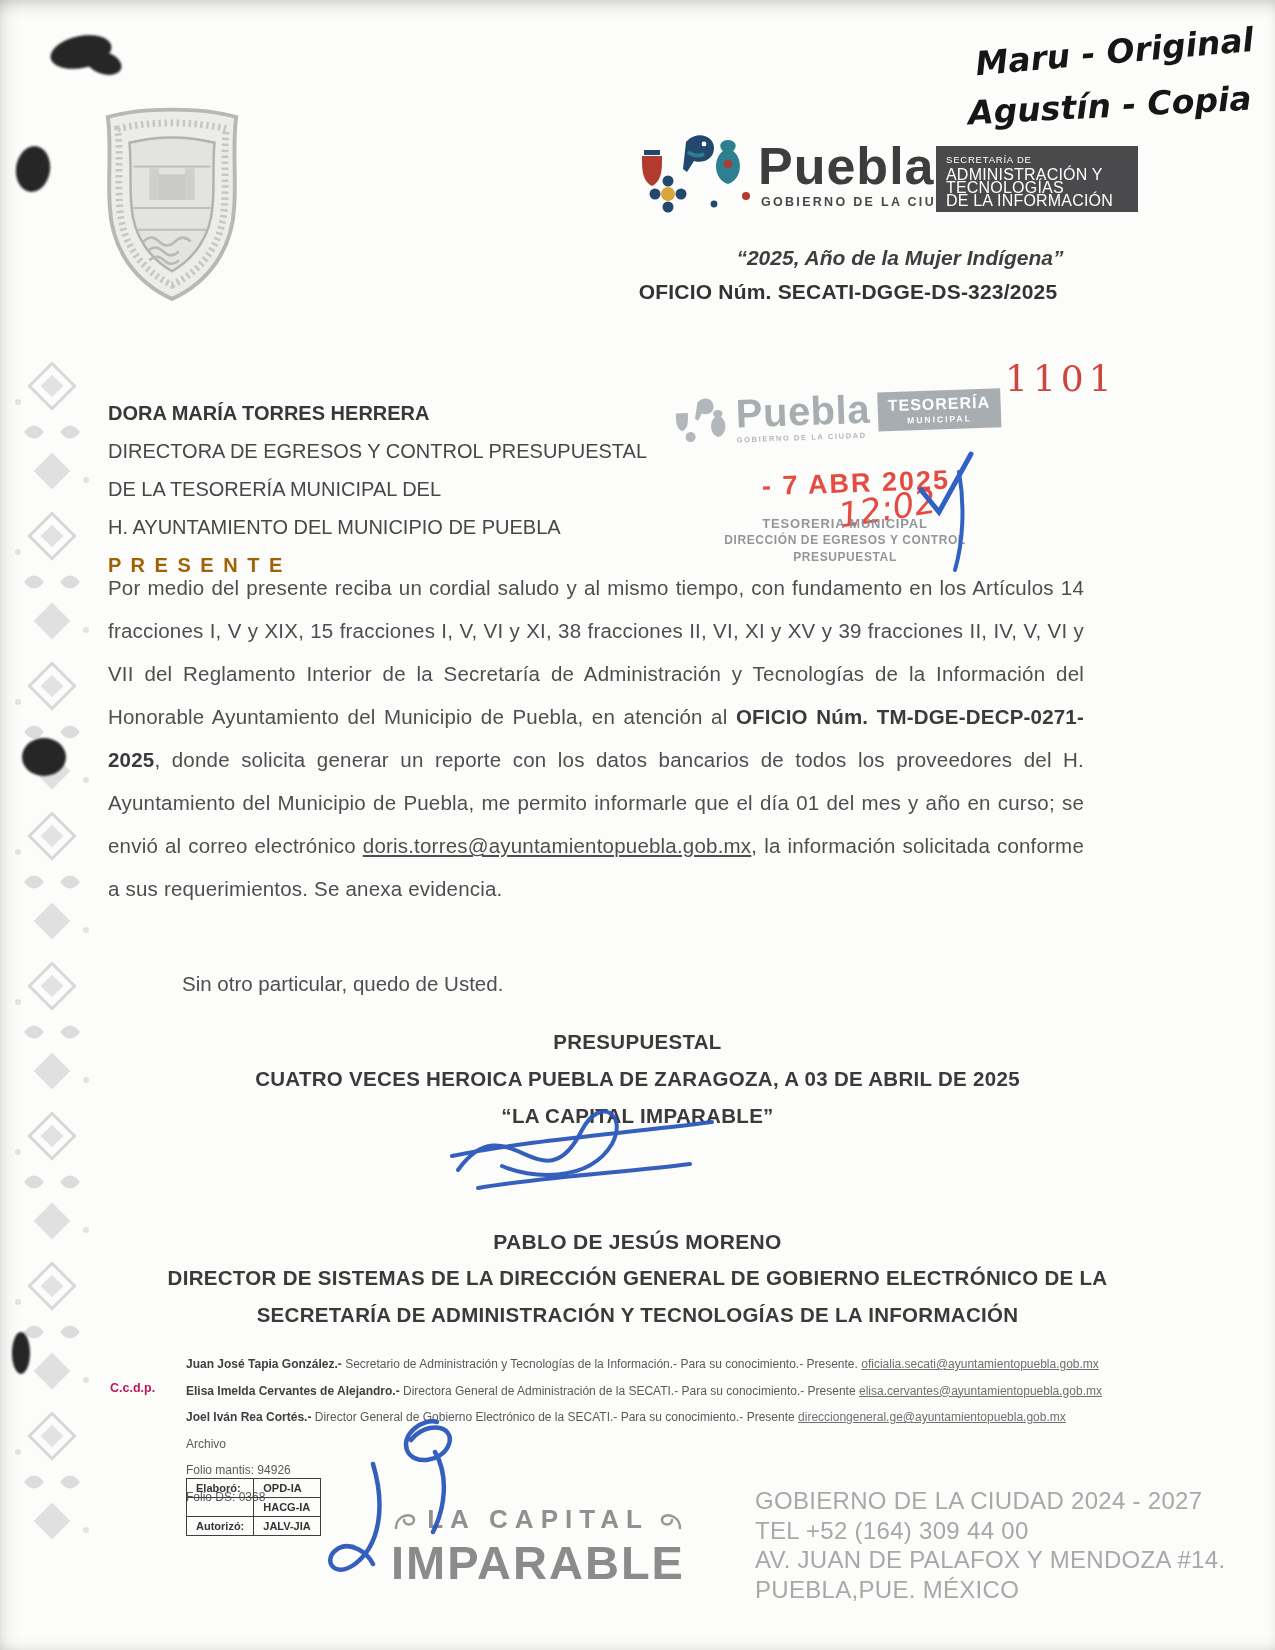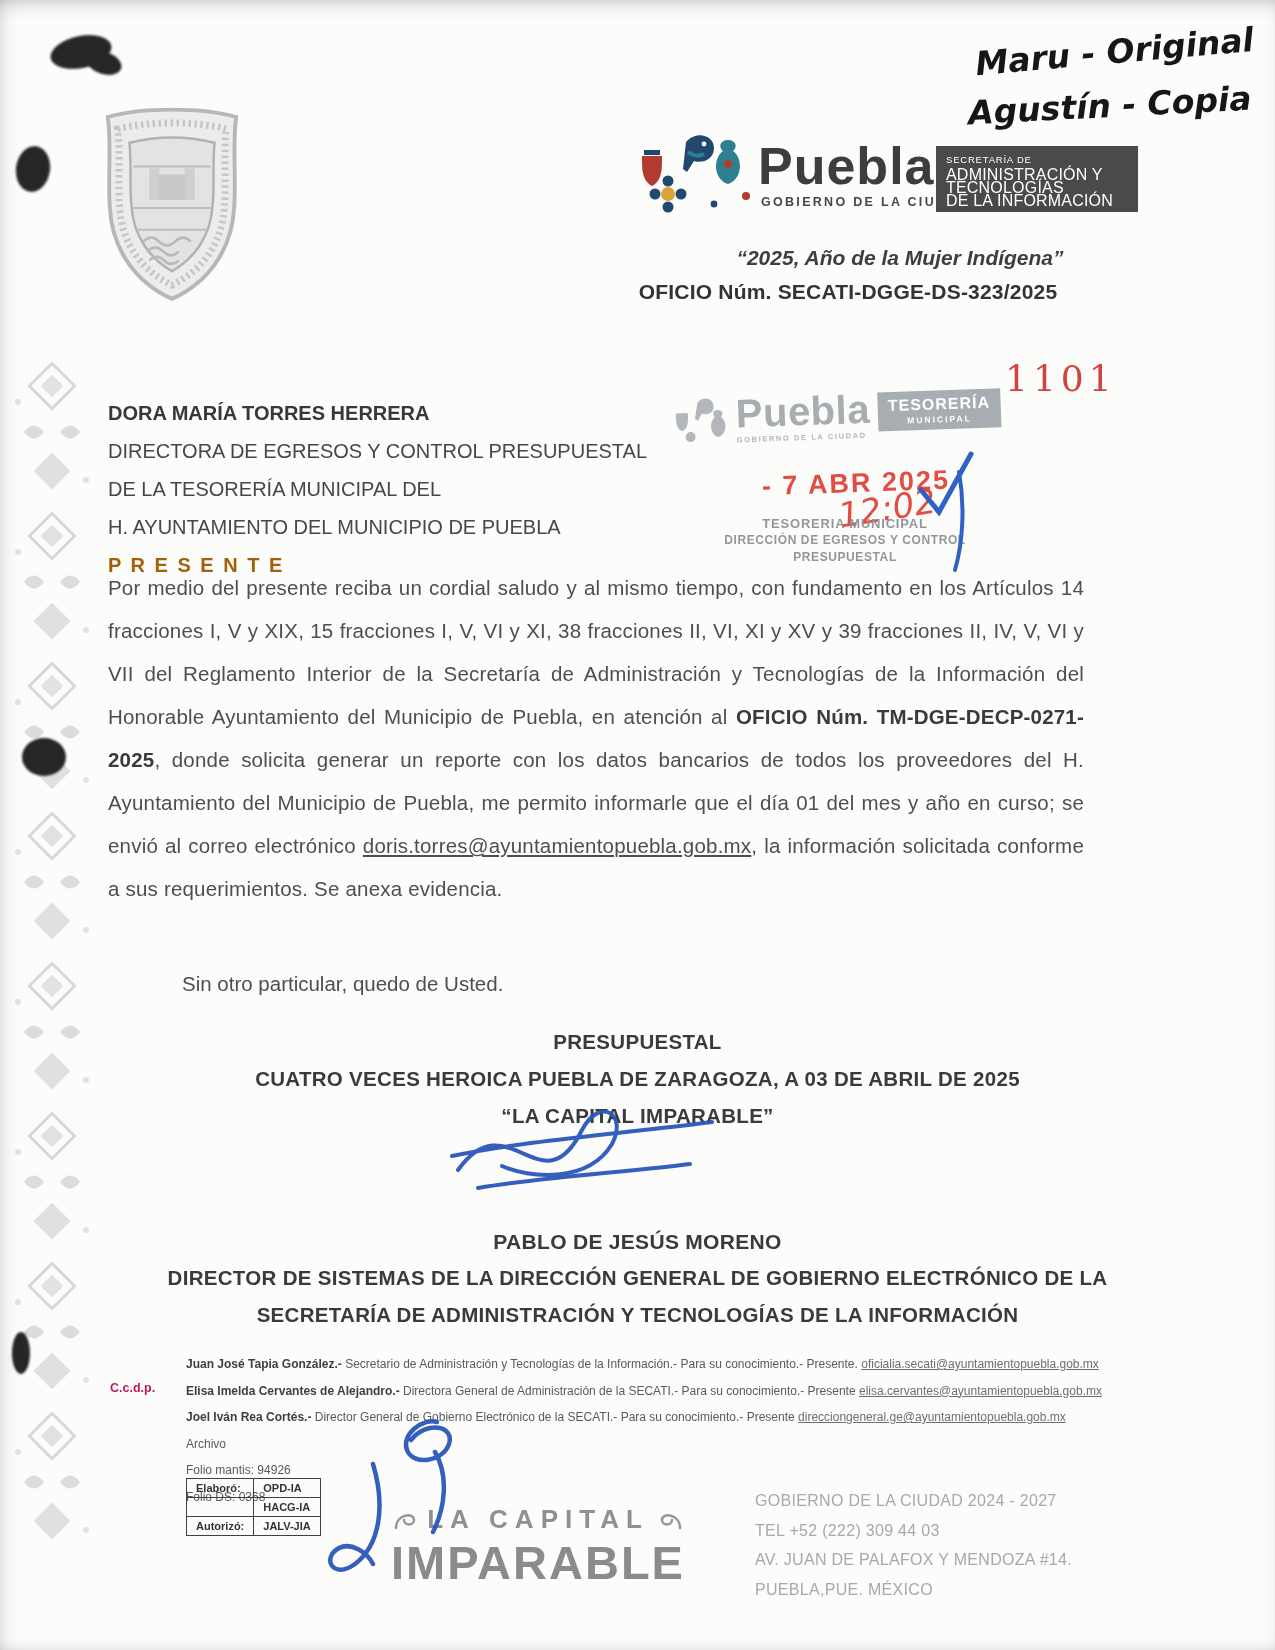--- a/index.html
+++ b/index.html
@@ -53,21 +53,21 @@
   .ccdp-name{font-weight:bold;color:#3f3f3f;}
   .ccdp-email{text-decoration:underline;color:#6f6f6f;}
   
   .appr{border-collapse:collapse;font-size:11px;font-weight:bold;color:#333;}
   .appr td{border:1.5px solid #3f3f3f;padding:3px 9px;}
   
   .cap-line1{display:flex;align-items:center;justify-content:center;gap:8px;
              font-size:26px;font-weight:bold;letter-spacing:7px;color:#909090;}
   .cap-line2{font-size:47px;font-weight:bold;letter-spacing:2px;color:#8b8b8b;margin-top:0px;text-align:center;}
   
-  .footer-addr{font-size:16px;line-height:29.5px;color:#a8a8a8;letter-spacing:.3px;}
+  .footer-addr{font-size:24px;line-height:29.5px;color:#a8a8a8;letter-spacing:.3px;}
   .blob{position:absolute;background:#262626;border-radius:50%;filter:blur(1px);z-index:5;}
 </style>
 </head>
 <body>
 
 <div id="page">
 
   <div class="blob" style="left:50px;top:36px;width:62px;height:32px;transform:rotate(-12deg);"></div>
   <div class="blob" style="left:86px;top:52px;width:36px;height:22px;transform:rotate(18deg);"></div>
   <div class="blob" style="left:16px;top:146px;width:34px;height:46px;transform:rotate(8deg);"></div>
@@ -254,18 +254,18 @@
       <span>LA CAPITAL</span>
       <svg width="26" height="26" viewBox="0 0 26 26" style="transform:scaleX(-1);">
           <path d="M3 21 C3 7 21 5 21 13 C21 19 11 19 11 13" stroke="#979797" stroke-width="2.5" fill="none" stroke-linecap="round"></path>
         </svg>
     </div>
     <div class="cap-line2">IMPARABLE</div>
   </div>
 
   <div class="abs footer-addr" style="left:755px;top:1486px;">
     <div>GOBIERNO DE LA CIUDAD 2024 - 2027</div>
-    <div>TEL +52 (222) 309 44 03</div>
+    <div>TEL +52 (164) 309 44 00</div>
     <div>AV. JUAN DE PALAFOX Y MENDOZA #14.</div>
     <div>PUEBLA,PUE. MÉXICO</div>
   </div>
 
 </div>
 
 </body></html>

